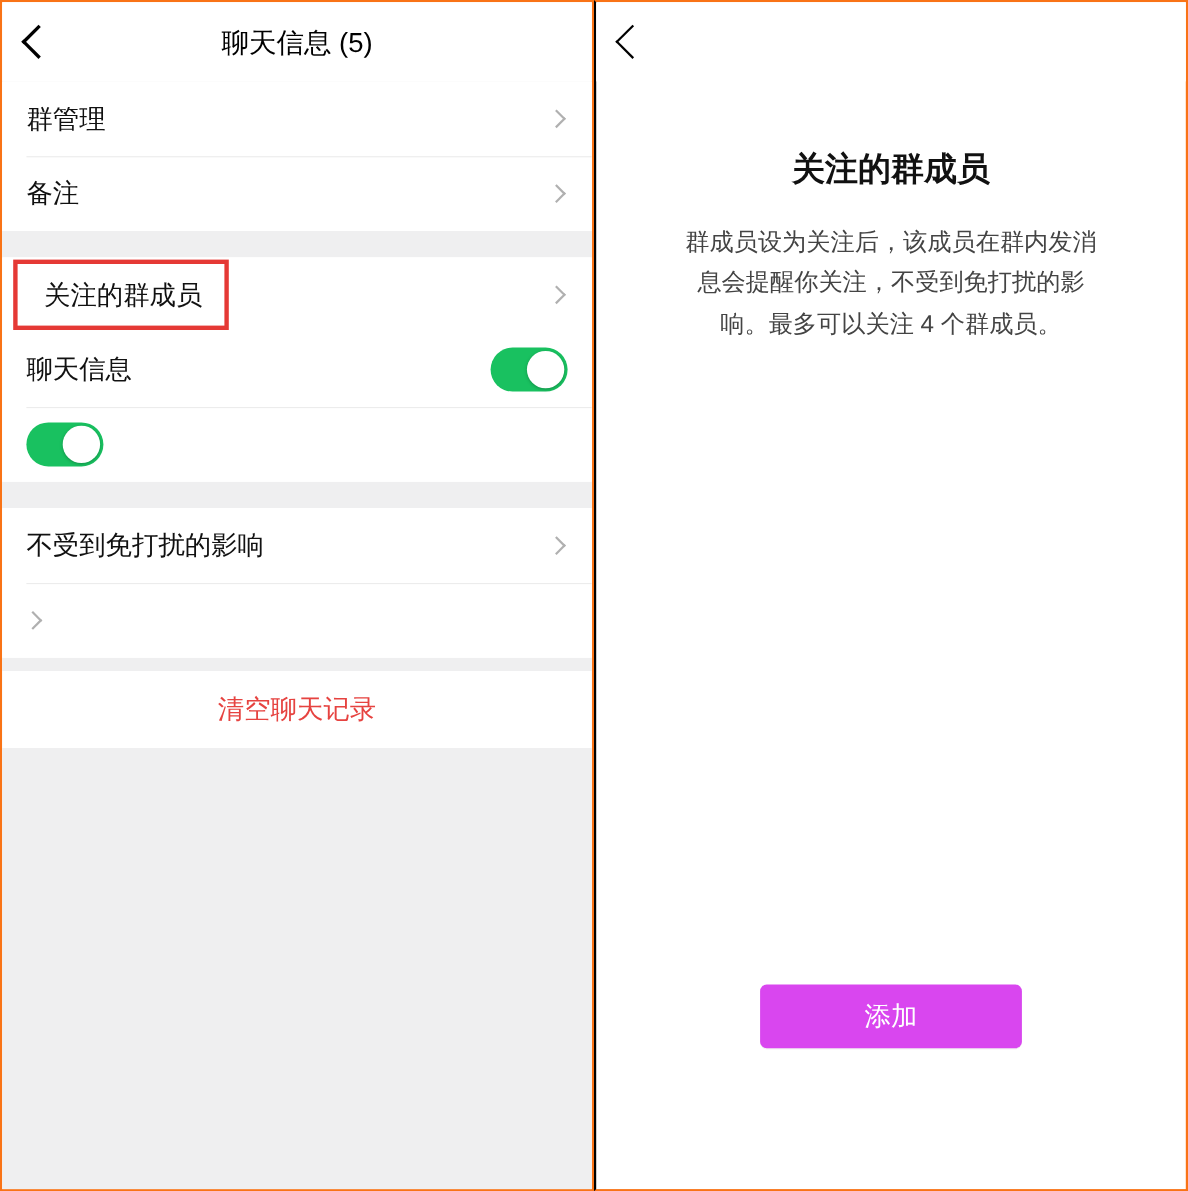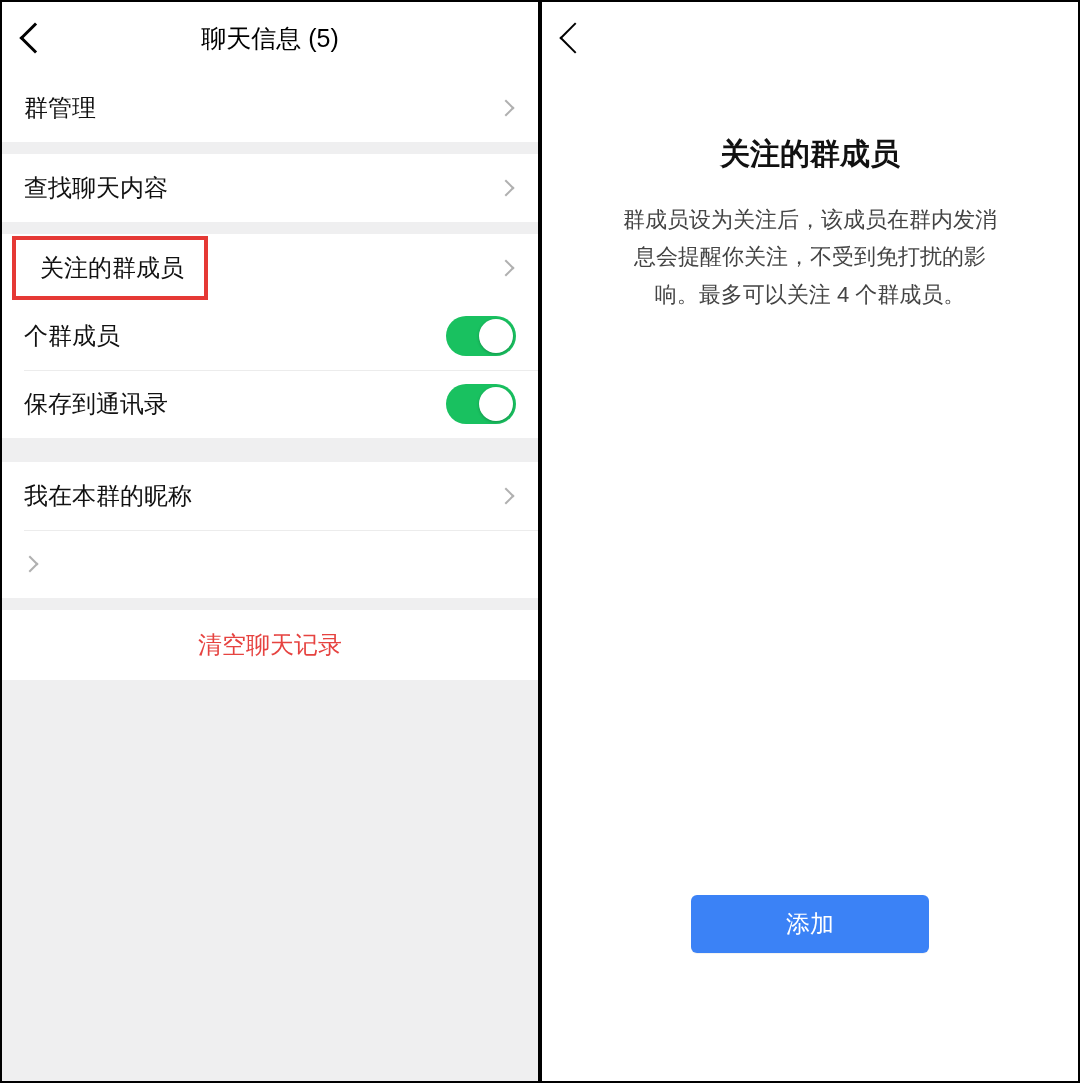--- a/index.html
+++ b/index.html
@@ -1,20 +1,20 @@
 <!DOCTYPE html>
 <html><head>
 <meta charset="utf-8">
 <style>
   * { box-sizing: border-box; margin: 0; padding: 0; }
   html, body { width: 1080px; height: 1083px; font-family: -apple-system, "PingFang SC", "Helvetica Neue", Arial, sans-serif; }
   body { display: flex; background: #fff; }
   .phone {
     width: 540px; height: 1083px;
-    border: 2px solid #000000;
+    border: 2px solid #f97316;
     display: flex; flex-direction: column;
     background: #fff;
     position: relative;
   }
   .phone + .phone { border-left: 2px solid #000; }
 
   
   .navbar {
     height: 72px;
     display: flex; align-items: center;
@@ -102,21 +102,21 @@
   .center-group { background:#efeff0; }
   .center-group .center-row { background:#fff; }
 
   
   .right-content { flex:1; display:flex; flex-direction:column; align-items:center; padding-top:60px; }
   .right-title { font-size: 30px; font-weight: 600; color:#111; margin-bottom: 26px; }
   .right-desc { font-size: 22px; color:#444; line-height: 1.7; text-align:center; padding: 0 72px; }
   .add-btn {
     position:absolute; bottom: 128px; left:50%; transform:translateX(-50%);
     width: 238px; height: 58px; border-radius: 6px;
-    background:#3b82f6; color:#fff; font-size:24px;
+    background:#d946ef; color:#fff; font-size:24px;
     display:flex; align-items:center; justify-content:center;
     box-shadow: 0 1px 0 rgba(0,0,0,.05);
     cursor:pointer;
   }
 </style>
 </head>
 <body>
 
 <div class="phone">
   <div class="navbar">
@@ -126,64 +126,61 @@
     <div class="title">聊天信息 (5)</div>
   </div>
 
   <div class="scroll">
 
     <div class="group">
       <div class="row">
         <span class="label">群管理</span>
         <span class="chev"></span>
       </div>
-    </div>
-
-    <div class="gap"></div>
-
-    <div class="group">
-      <div class="row">
-        <span class="label">查找聊天内容</span>
-        <span class="chev"></span>
-      </div>
-    </div>
+      <div class="row">
+        <span class="label">备注</span>
+        <span class="chev"></span>
+      </div>
+    </div>
+
+    <div class="gap"></div>
+
 
     <div class="gap"></div>
 
     <div class="group">
       <div class="highlight-wrap">
         <span class="dash"></span>
         <div class="row">
           <span class="label">关注的群成员</span>
           <span class="chev"></span>
         </div>
         <div class="highlight-box"></div>
       </div>
       <div class="row">
-        <span class="label">个群成员</span>
+        <span class="label">聊天信息</span>
         <span class="toggle">
             <span class="knob"></span>
           </span>
       </div>
       <div class="row">
-        <span class="label">保存到通讯录</span>
         <span class="toggle">
             <span class="knob"></span>
           </span>
       </div>
     </div>
 
     <div class="gap"></div>
 
 
     <div class="gap"></div>
 
     <div class="group">
       <div class="row">
-        <span class="label">我在本群的昵称</span>
+        <span class="label">不受到免打扰的影响</span>
         <span class="chev"></span>
       </div>
       <div class="row">
         <span class="chev"></span>
       </div>
     </div>
 
     <div class="gap"></div>
 
     <div class="center-group">

